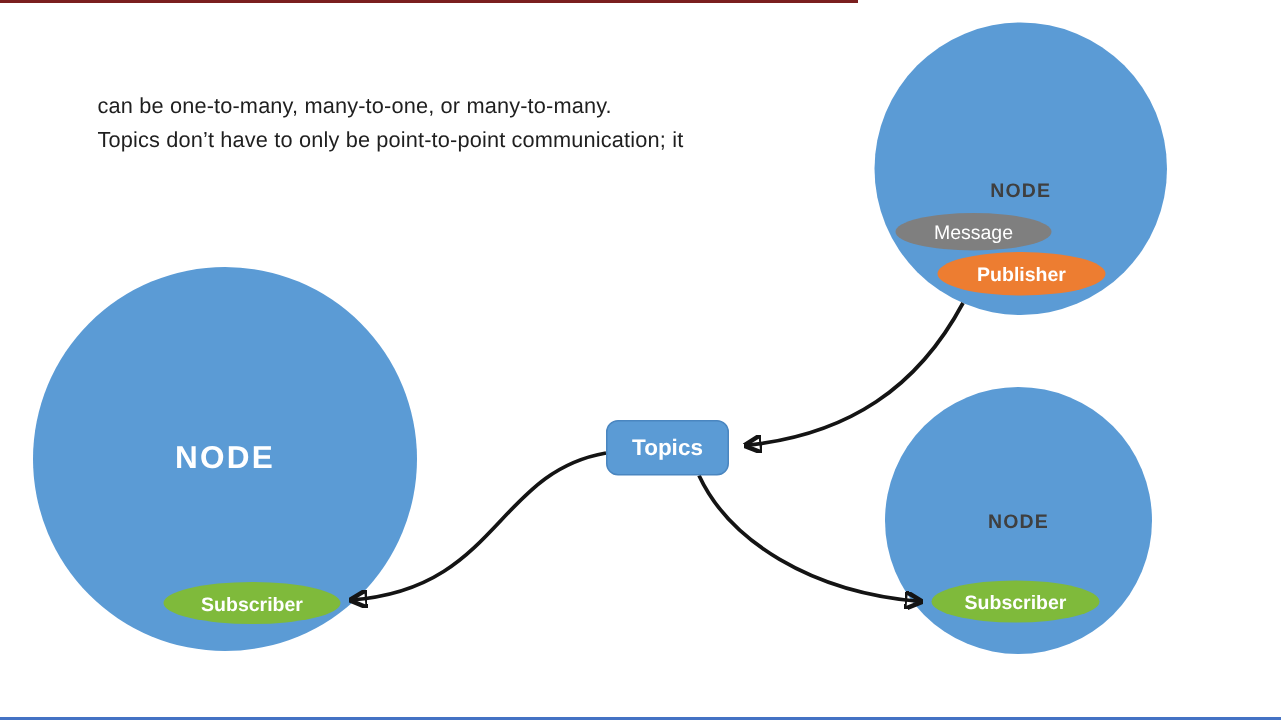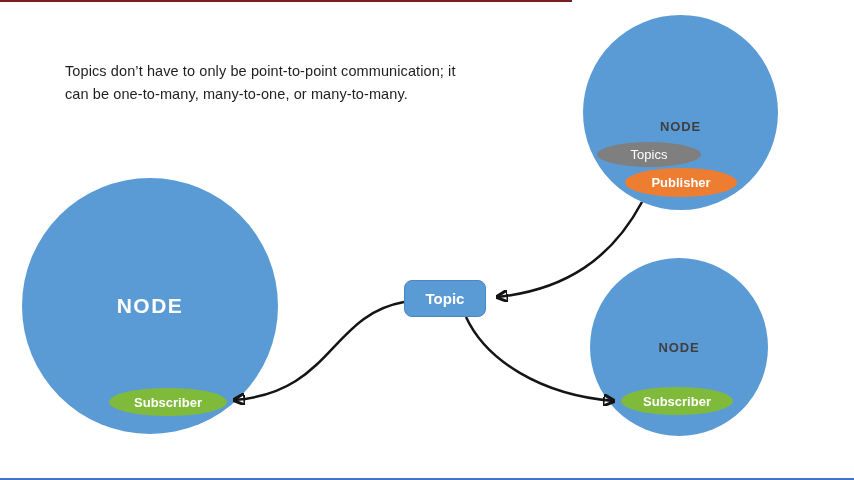--- a/index.html
+++ b/index.html
@@ -96,46 +96,46 @@
 </style>
 </head>
 <body>
 
 <div class="stage">
 
   <div class="top-bar"></div>
   <div class="bottom-bar"></div>
 
   <div class="caption">
+    <div>can be one-to-many, many-to-one, or many-to-many.</div>
     <div>Topics don’t have to only be point-to-point communication; it</div>
-    <div>can be one-to-many, many-to-one, or many-to-many.</div>
   </div>
 
   <div class="circle left-node">
     <span class="node-label-big">NODE</span>
   </div>
   <div class="pill sub-left">Subscriber</div>
 
   <div class="circle topright-node">
     <span class="node-label-small">NODE</span>
   </div>
-  <div class="pill message">Topics</div>
+  <div class="pill message">Message</div>
   <div class="pill publisher">Publisher</div>
 
   <div class="circle bottomright-node">
     <span class="node-label-small">NODE</span>
   </div>
   <div class="pill sub-bottomright">Subscriber</div>
 
   <svg class="arrows" width="854" height="480" viewBox="0 0 854 480" aria-hidden="true">
     <defs>
       <marker id="arrowhead" viewBox="0 0 10 10" refX="9" refY="5" markerWidth="12" markerHeight="12" markerUnits="userSpaceOnUse" orient="auto">
         <path d="M0,0 L10,5 L0,10 z" fill="currentColor" stroke="none" stroke-width="0"></path>
       </marker>
     </defs>
     <path d="M 642 202 C 612 258, 566 290, 497 297" marker-end="url(#arrowhead)"></path>
     <path d="M 404 302 C 330 315, 332 393, 234 400" marker-end="url(#arrowhead)"></path>
     <path d="M 466 317 C 486 360, 540 395, 614 401" marker-end="url(#arrowhead)"></path>
   </svg>
 
-  <div class="topic-box">Topic</div>
+  <div class="topic-box">Topics</div>
 
 </div>
 
 </body></html>

